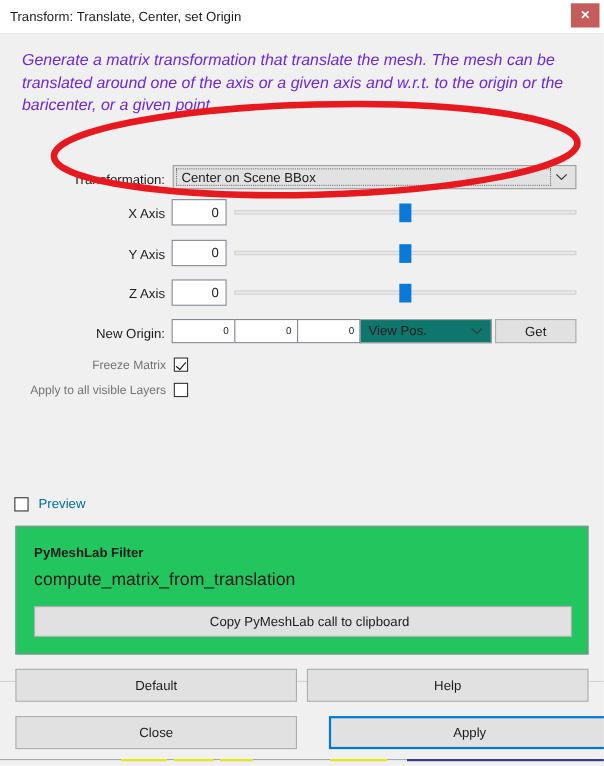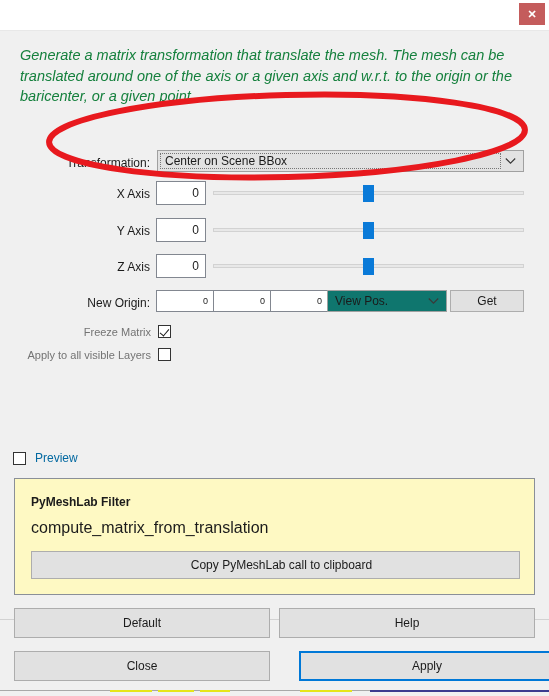--- a/index.html
+++ b/index.html
@@ -52,21 +52,21 @@
     height: 658px;
     background: #f0f0f0;
   }
 
   .desc {
     position: absolute;
     left: 20px; top: 14px;
     width: 512px;
     font-size: 14.5px;
     font-style: italic;
-    color: #15803d;
+    color: #6d28d9;
     line-height: 1.42;
   }
 
   
   .row-label {
     position: absolute;
     font-size: 12px;
     color: #1b1b1b;
     text-align: right;
     white-space: nowrap;
@@ -191,21 +191,21 @@
   }
   .preview-row .cbox { position: relative; }
   .preview-row .plab { font-size: 12px; color: #0369a1; }
 
   
   .panel {
     position: absolute;
     left: 14px; top: 447px;
     width: 521px; height: 117px;
     border: 1px solid #8a8f98;
-    background: #fef9c3;
+    background: #22c55e;
     box-sizing: border-box;
   }
   .panel-title {
     position: absolute;
     left: 16px; top: 16px;
     font-size: 12px;
     font-weight: bold;
     color: #1b1b1b;
   }
   .panel-filter {
@@ -250,20 +250,21 @@
   .bottom-strip .yellow1 { position: absolute; left: 110px; top: 1px; width: 42px; height: 2px; background: #e6e619; }
   .bottom-strip .yellow2 { position: absolute; left: 158px; top: 1px; width: 36px; height: 2px; background: #e6e619; }
   .bottom-strip .yellow3 { position: absolute; left: 200px; top: 1px; width: 30px; height: 2px; background: #e6e619; }
   .bottom-strip .yellow4 { position: absolute; left: 300px; top: 1px; width: 52px; height: 2px; background: #e6e619; }
   .bottom-strip .blueline { position: absolute; left: 370px; top: 1px; right: 0; height: 2px; background: #3b3b8f; }
 </style>
 </head>
 <body>
 
 <div class="titlebar">
+  <div class="titlebar-text">Transform: Translate, Center, set Origin</div>
   <div class="close-btn">✕</div>
 </div>
 
 <div class="dialog">
 
   <div class="desc">Generate a matrix transformation that translate the mesh. The mesh can be translated around one of the axis or a given axis and w.r.t. to the origin or the baricenter, or a given point.</div>
 
   <div class="row-label" style="left:40px; top:125px; width:110px;">Transformation:</div>
   <div class="combo" style="left:157px; top:119px; width:367px; height:22px;">
     <div class="inner"></div>

